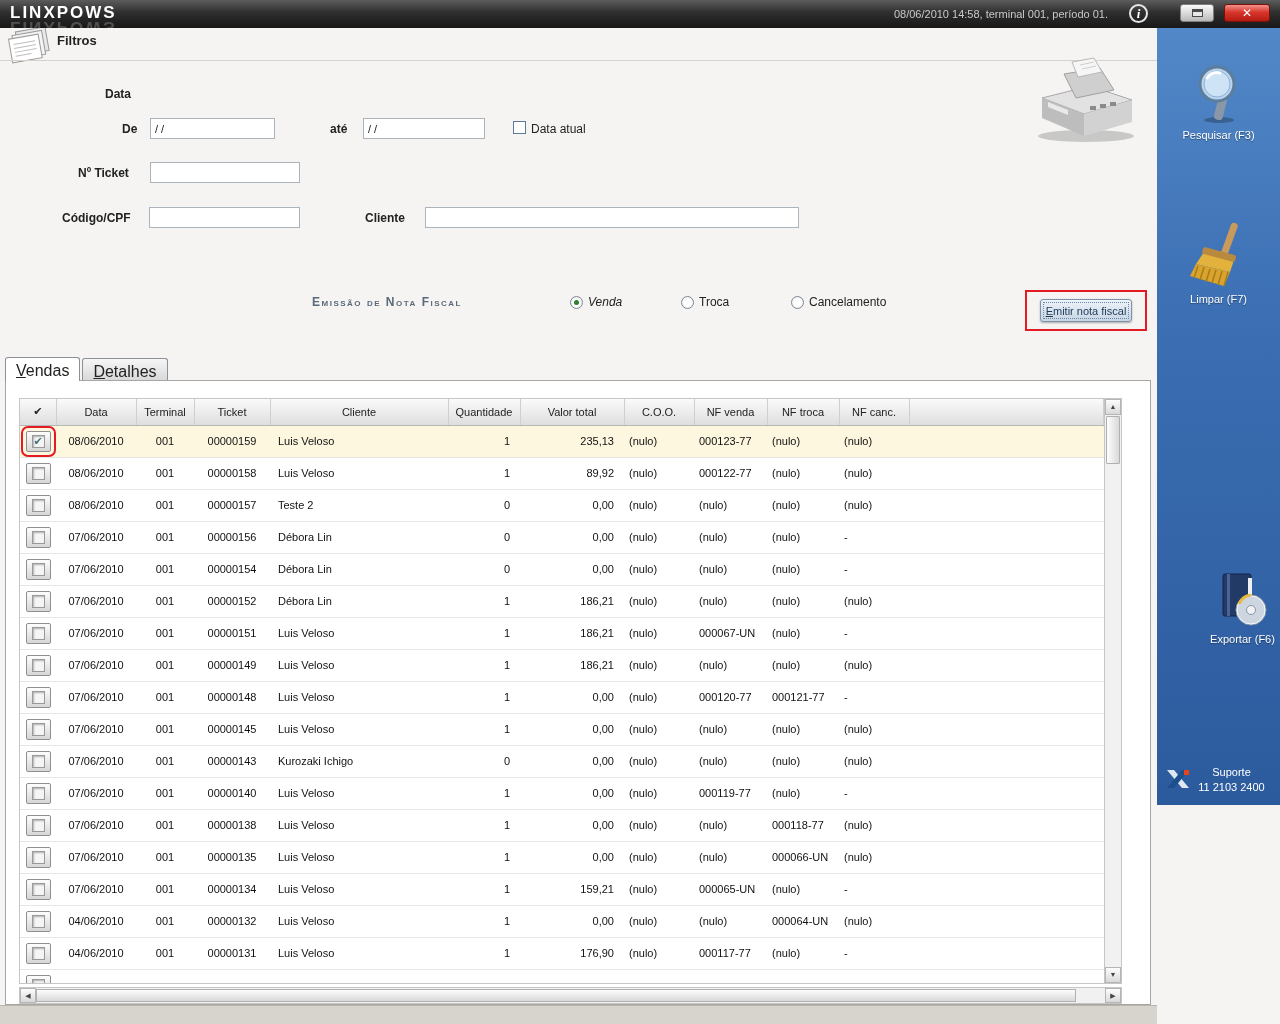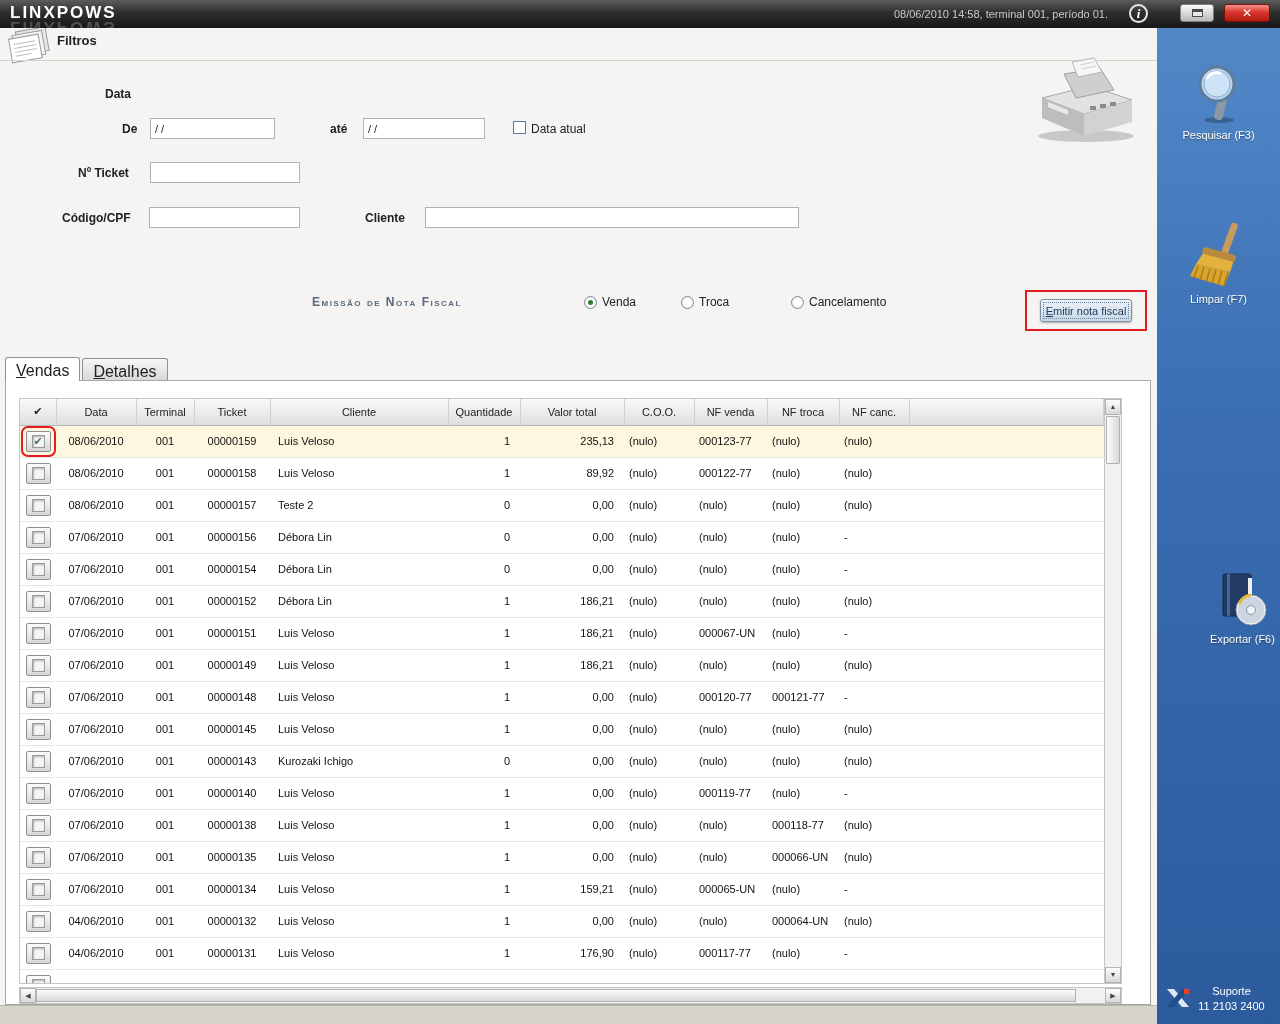--- a/index.html
+++ b/index.html
@@ -47,21 +47,21 @@
   }
   .close-btn {
     left:1224px; width:46px;
     background:linear-gradient(#f2938d,#d9362b 45%,#b31c12);
     border:1px solid #7c0f08;
     color:#fff; font-weight:bold; font-size:12px; text-align:center; line-height:16px;
   }
 
   
   .sidebar {
-    position:absolute; left:1157px; top:28px; width:123px; height:996px;
+    position:absolute; left:1157px; top:28px; width:123px; height:777px;
     background:linear-gradient(#5288c8,#3a6db2 40%,#2c5b9d);
     z-index:10;
   }
   .side-btn { position:absolute; left:0; width:100%; text-align:center; cursor:pointer; }
   .side-icon { display:block; margin:0 auto 2px; }
   .side-label { display:block; color:#fff; font-size:11px; text-shadow:0 1px 1px rgba(0,0,0,.4); }
   .support {
     position:absolute; left:0; bottom:10px; width:100%;
     display:flex; align-items:center; padding:0 8px; color:#fff;
   }
@@ -264,21 +264,21 @@
 
 <span class="f-label" style="left:78px; top:166px;">Nº Ticket</span>
 <input class="f-input" style="left: 150px; top: 162px; width: 150px;" value="">
 
 <span class="f-label" style="left:62px; top:211px;">Código/CPF</span>
 <input class="f-input" style="left: 149px; top: 207px; width: 151px;" value="">
 <span class="f-label" style="left:365px; top:211px;">Cliente</span>
 <input class="f-input" style="left: 425px; top: 207px; width: 374px;" value="">
 
 <span class="emissao-label">Emissão de Nota Fiscal</span>
-<label class="radio-opt" style="left:584px;">
+<label class="radio-opt" style="left:570px;font-style:italic;">
   <span class="radio selected"></span>
   <span>Venda</span>
 </label>
 <label class="radio-opt" style="left:681px;">
   <span class="radio"></span>
   <span>Troca</span>
 </label>
 <label class="radio-opt" style="left:791px;">
   <span class="radio"></span>
   <span>Cancelamento</span>

